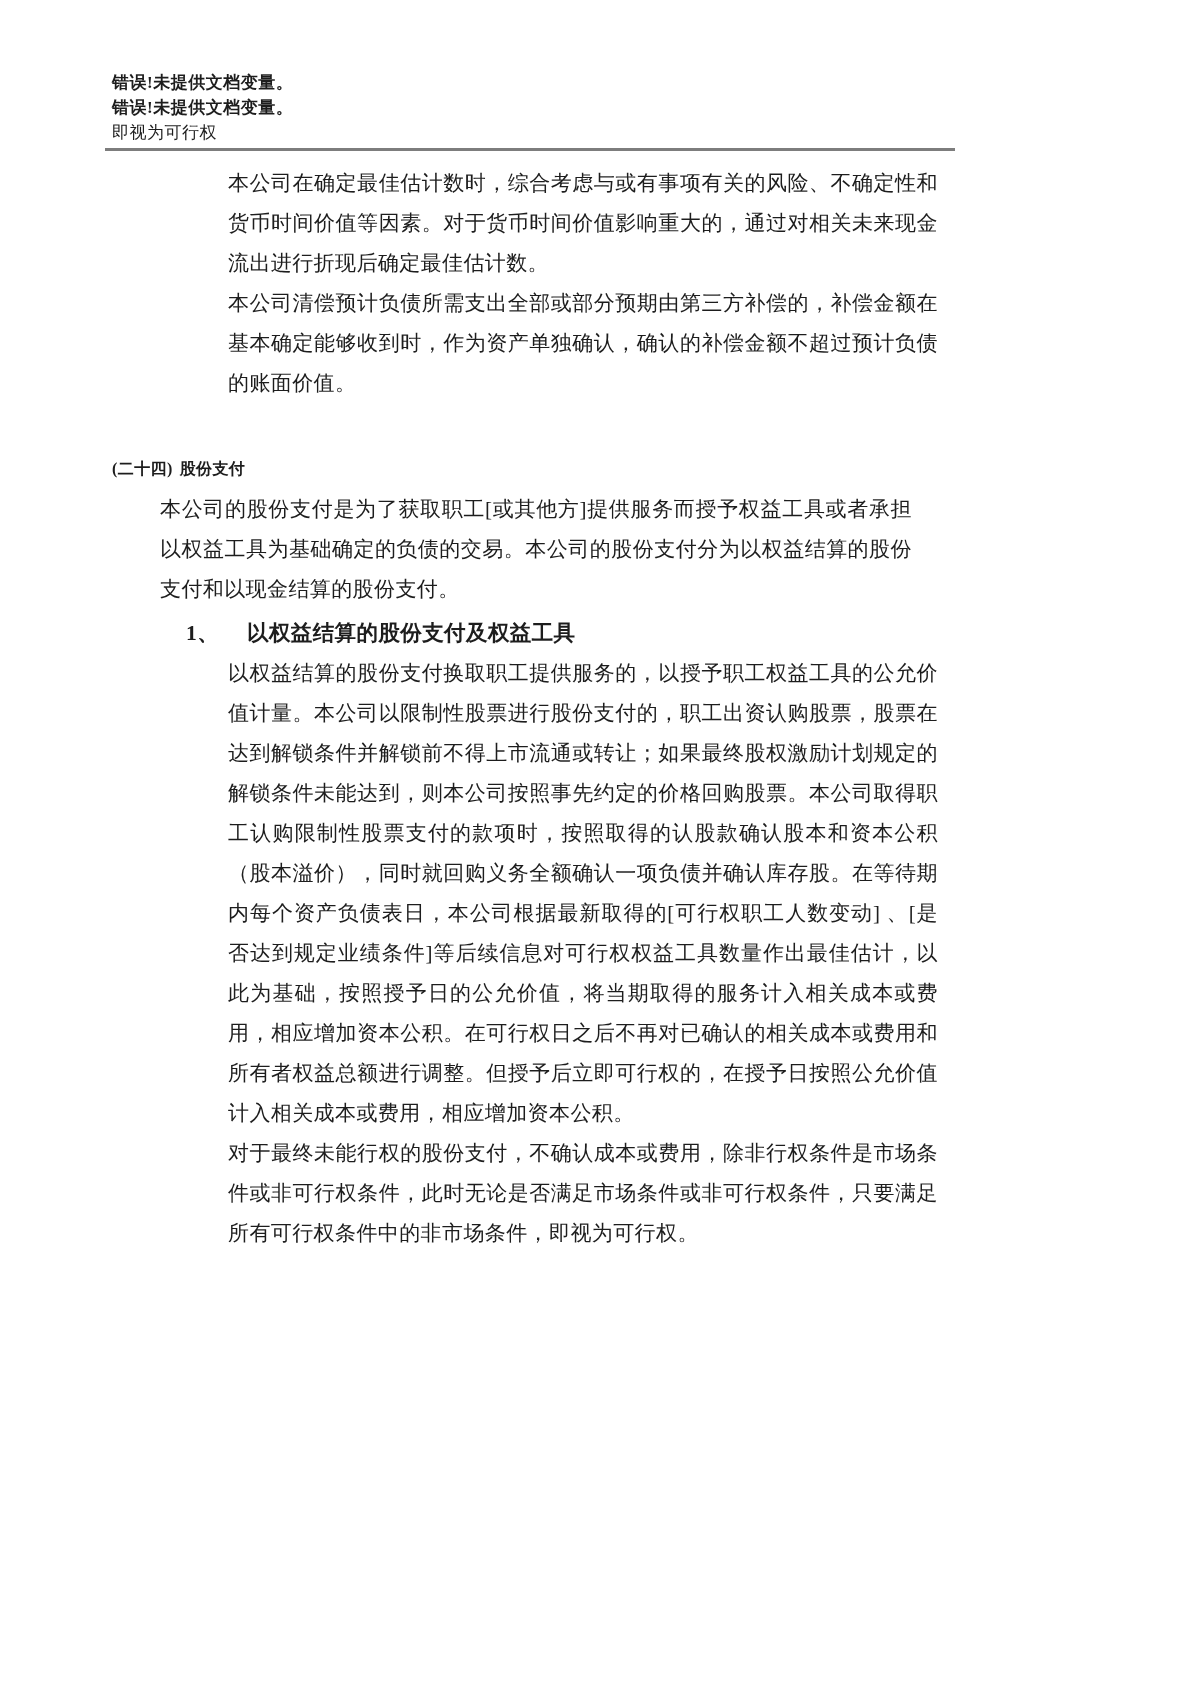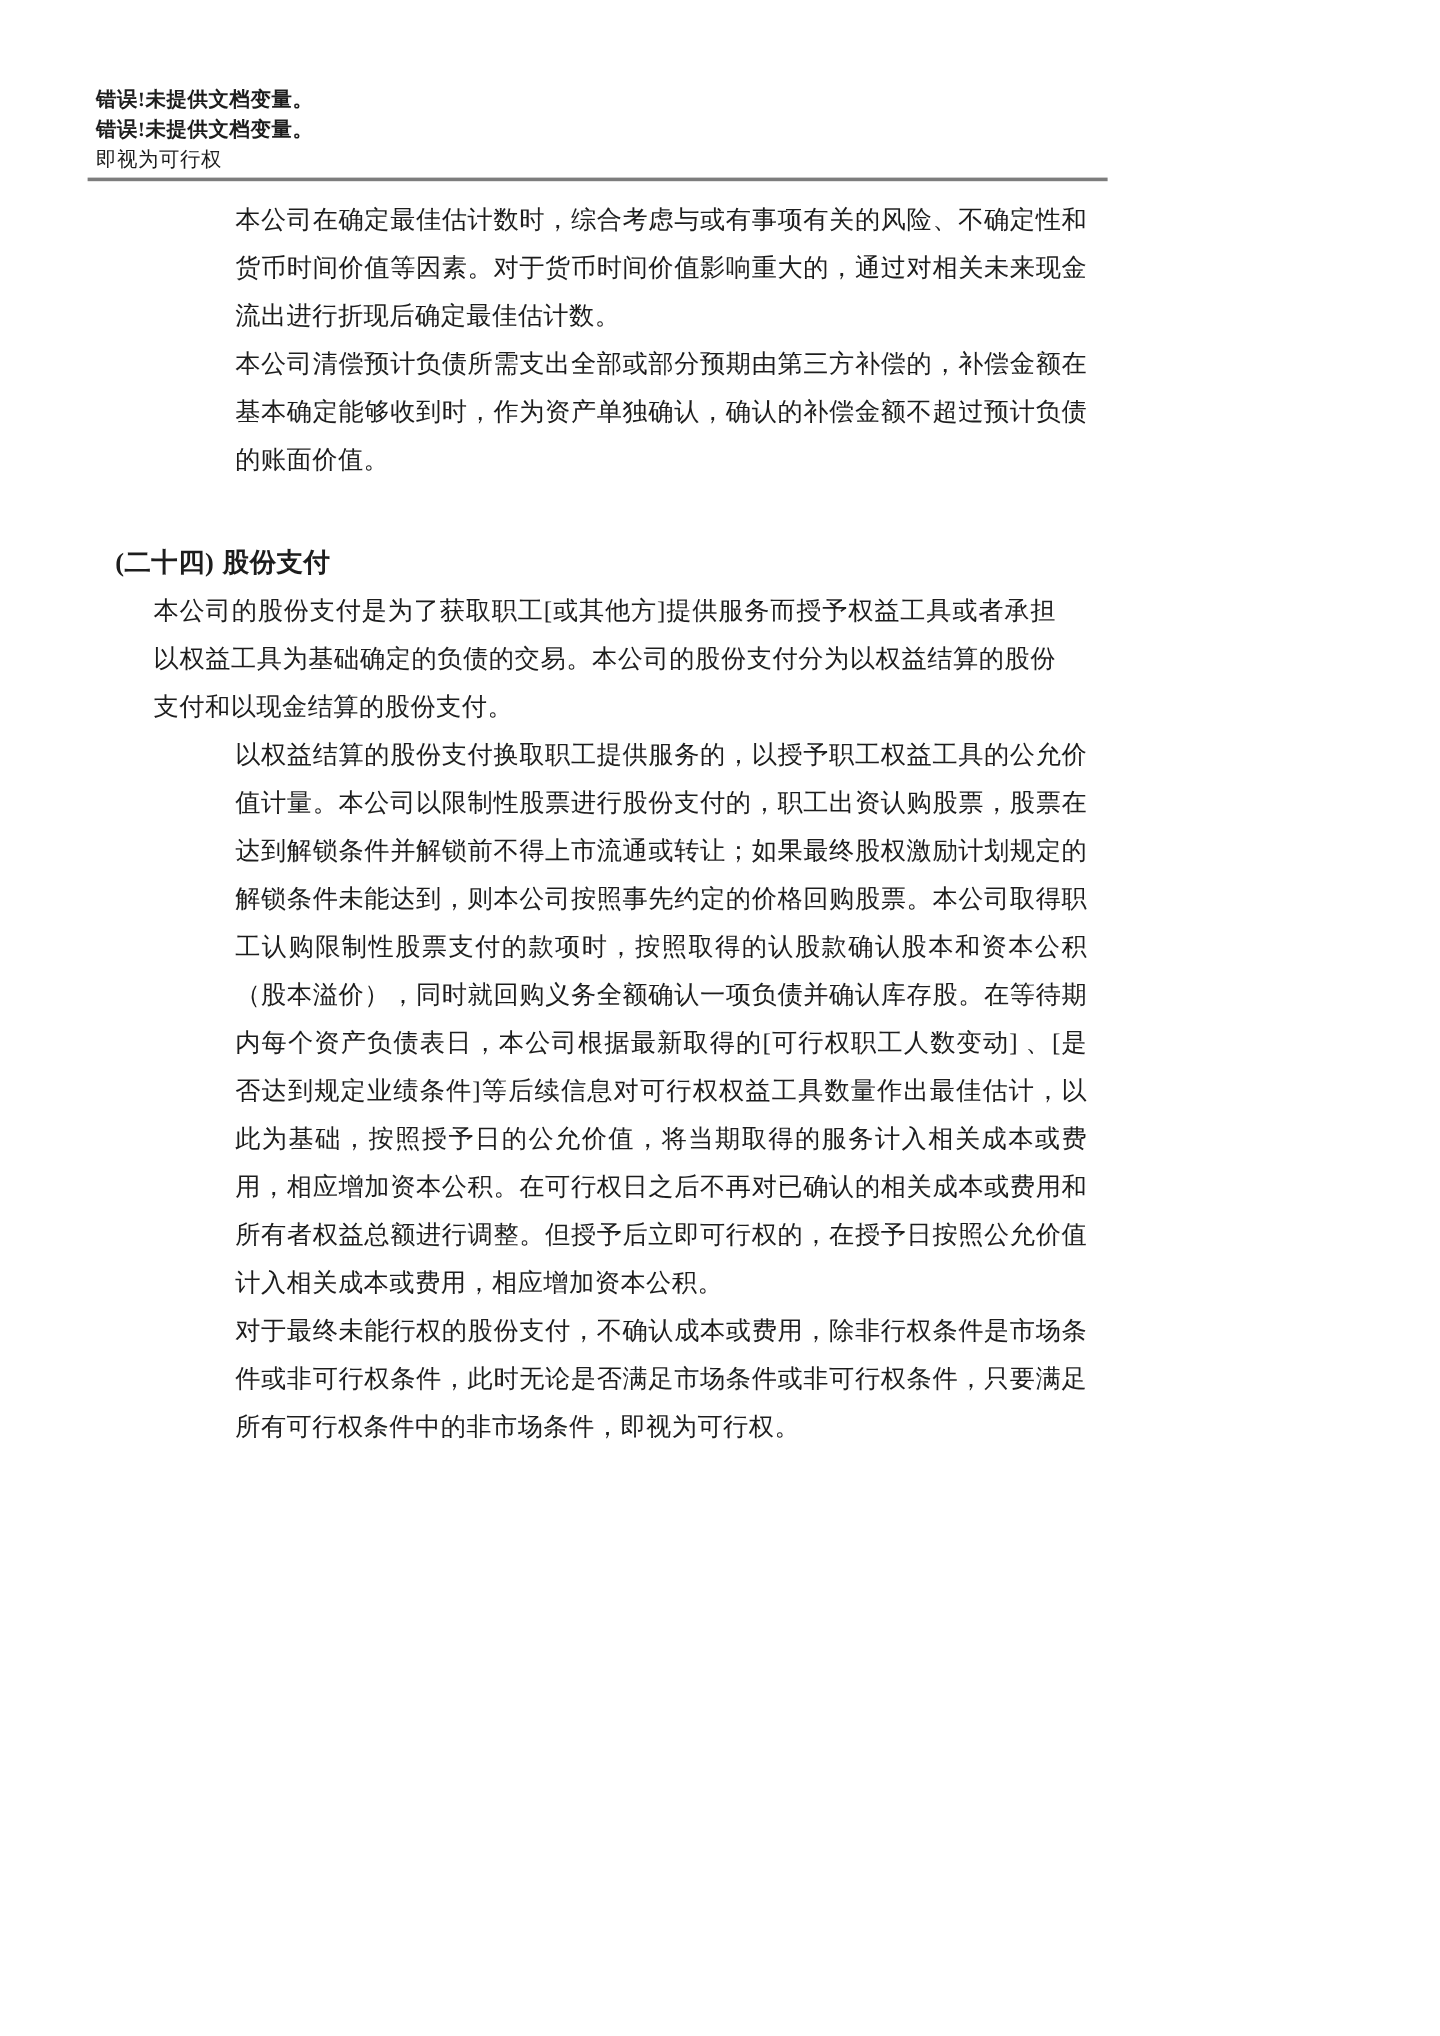--- a/index.html
+++ b/index.html
@@ -9,21 +9,21 @@
   }
   body {
     width: 1200px;
     height: 1697px;
     overflow: hidden;
     font-family: "Liberation Serif", "DejaVu Serif", serif;
     color: #1d1d1d;
   }
   .page {
     box-sizing: border-box;
-    padding: 70px 0 0 80px;
+    padding: 70px 0 0 112px;
     width: 1180px;
   }
   
   .hdr-line {
     font-size: 17px;
     line-height: 25px;
     letter-spacing: 0.5px;
     white-space: nowrap;
   }
   .hdr-bold { font-weight: bold; }
@@ -49,22 +49,22 @@
   }
   .body-para {
     margin-left: 116px;
     width: 710px;
   }
   .lead-para {
     margin-left: 48px;
     width: 752px;
   }
   .section-heading {
-    margin: 46px 0 0 16px;
-    font-size: 22px;
+    margin: 46px 0 0 0;
+    font-size: 16px;
     font-weight: bold;
     line-height: 40px;
     letter-spacing: 0.4px;
   }
   .section-heading .sec-num { margin-right: 7px; }
   .sub-heading {
     margin: 4px 0 0 74px;
     font-size: 21.5px;
     font-weight: bold;
     line-height: 40px;
@@ -90,20 +90,21 @@
   <main>
 
     <p class="body-para">本公司在确定最佳估计数时，综合考虑与或有事项有关的风险、不确定性和货币时间价值等因素。对于货币时间价值影响重大的，通过对相关未来现金流出进行折现后确定最佳估计数。</p>
 
     <p class="body-para">本公司清偿预计负债所需支出全部或部分预期由第三方补偿的，补偿金额在基本确定能够收到时，作为资产单独确认，确认的补偿金额不超过预计负债的账面价值。</p>
 
     <h2 class="section-heading"><span class="sec-num">(二十四)</span><span>股份支付</span></h2>
 
     <p class="lead-para">本公司的股份支付是为了获取职工[或其他方]提供服务而授予权益工具或者承担以权益工具为基础确定的负债的交易。本公司的股份支付分为以权益结算的股份支付和以现金结算的股份支付。</p>
 
+    <h3 class="sub-heading"><span class="sub-num">1、</span><span>以权益结算的股份支付及权益工具</span></h3>
 
     <p class="body-para">以权益结算的股份支付换取职工提供服务的，以授予职工权益工具的公允价值计量。本公司以限制性股票进行股份支付的，职工出资认购股票，股票在达到解锁条件并解锁前不得上市流通或转让；如果最终股权激励计划规定的解锁条件未能达到，则本公司按照事先约定的价格回购股票。本公司取得职工认购限制性股票支付的款项时，按照取得的认股款确认股本和资本公积（股本溢价），同时就回购义务全额确认一项负债并确认库存股。在等待期内每个资产负债表日，本公司根据最新取得的[可行权职工人数变动] 、[是否达到规定业绩条件]等后续信息对可行权权益工具数量作出最佳估计，以此为基础，按照授予日的公允价值，将当期取得的服务计入相关成本或费用，相应增加资本公积。在可行权日之后不再对已确认的相关成本或费用和所有者权益总额进行调整。但授予后立即可行权的，在授予日按照公允价值计入相关成本或费用，相应增加资本公积。</p>
 
     <p class="body-para">对于最终未能行权的股份支付，不确认成本或费用，除非行权条件是市场条件或非可行权条件，此时无论是否满足市场条件或非可行权条件，只要满足所有可行权条件中的非市场条件，即视为可行权。</p>
 
 
 
   </main>
 
 </div>

